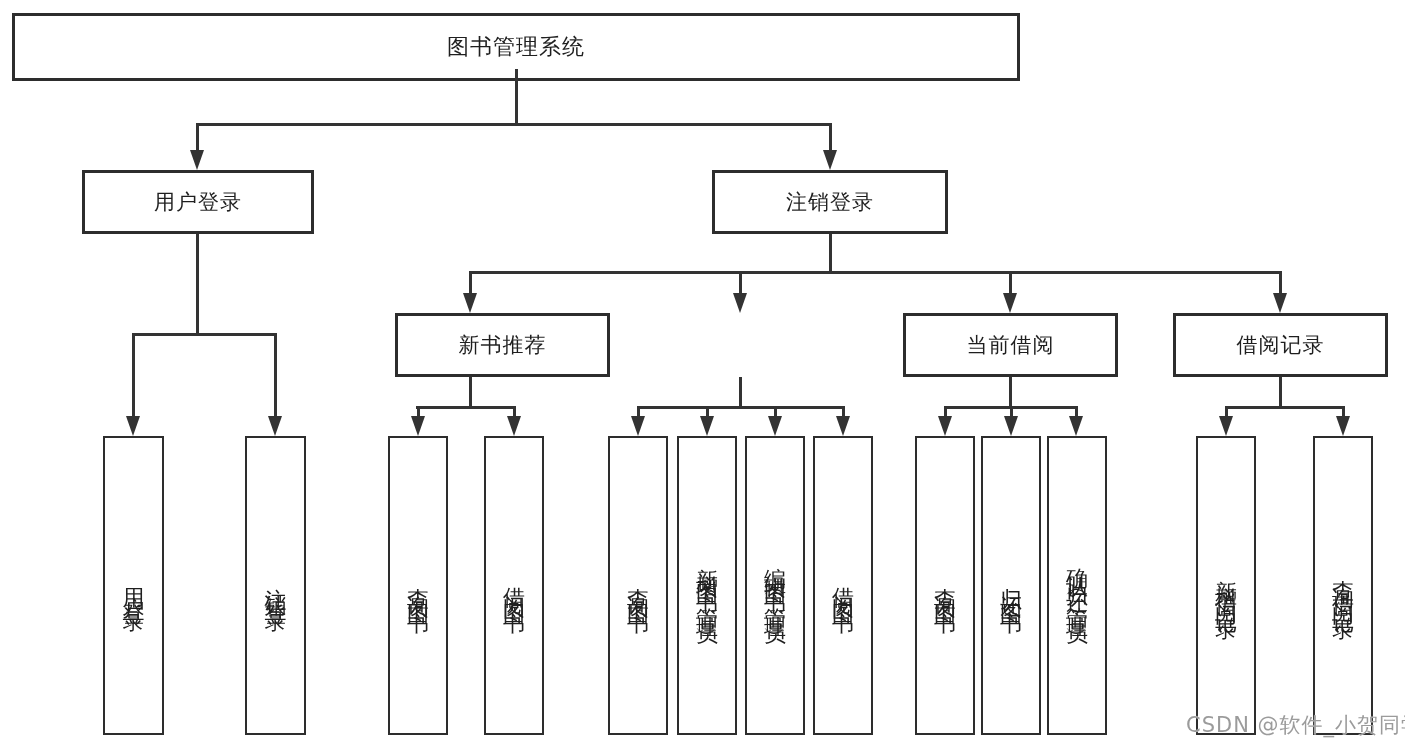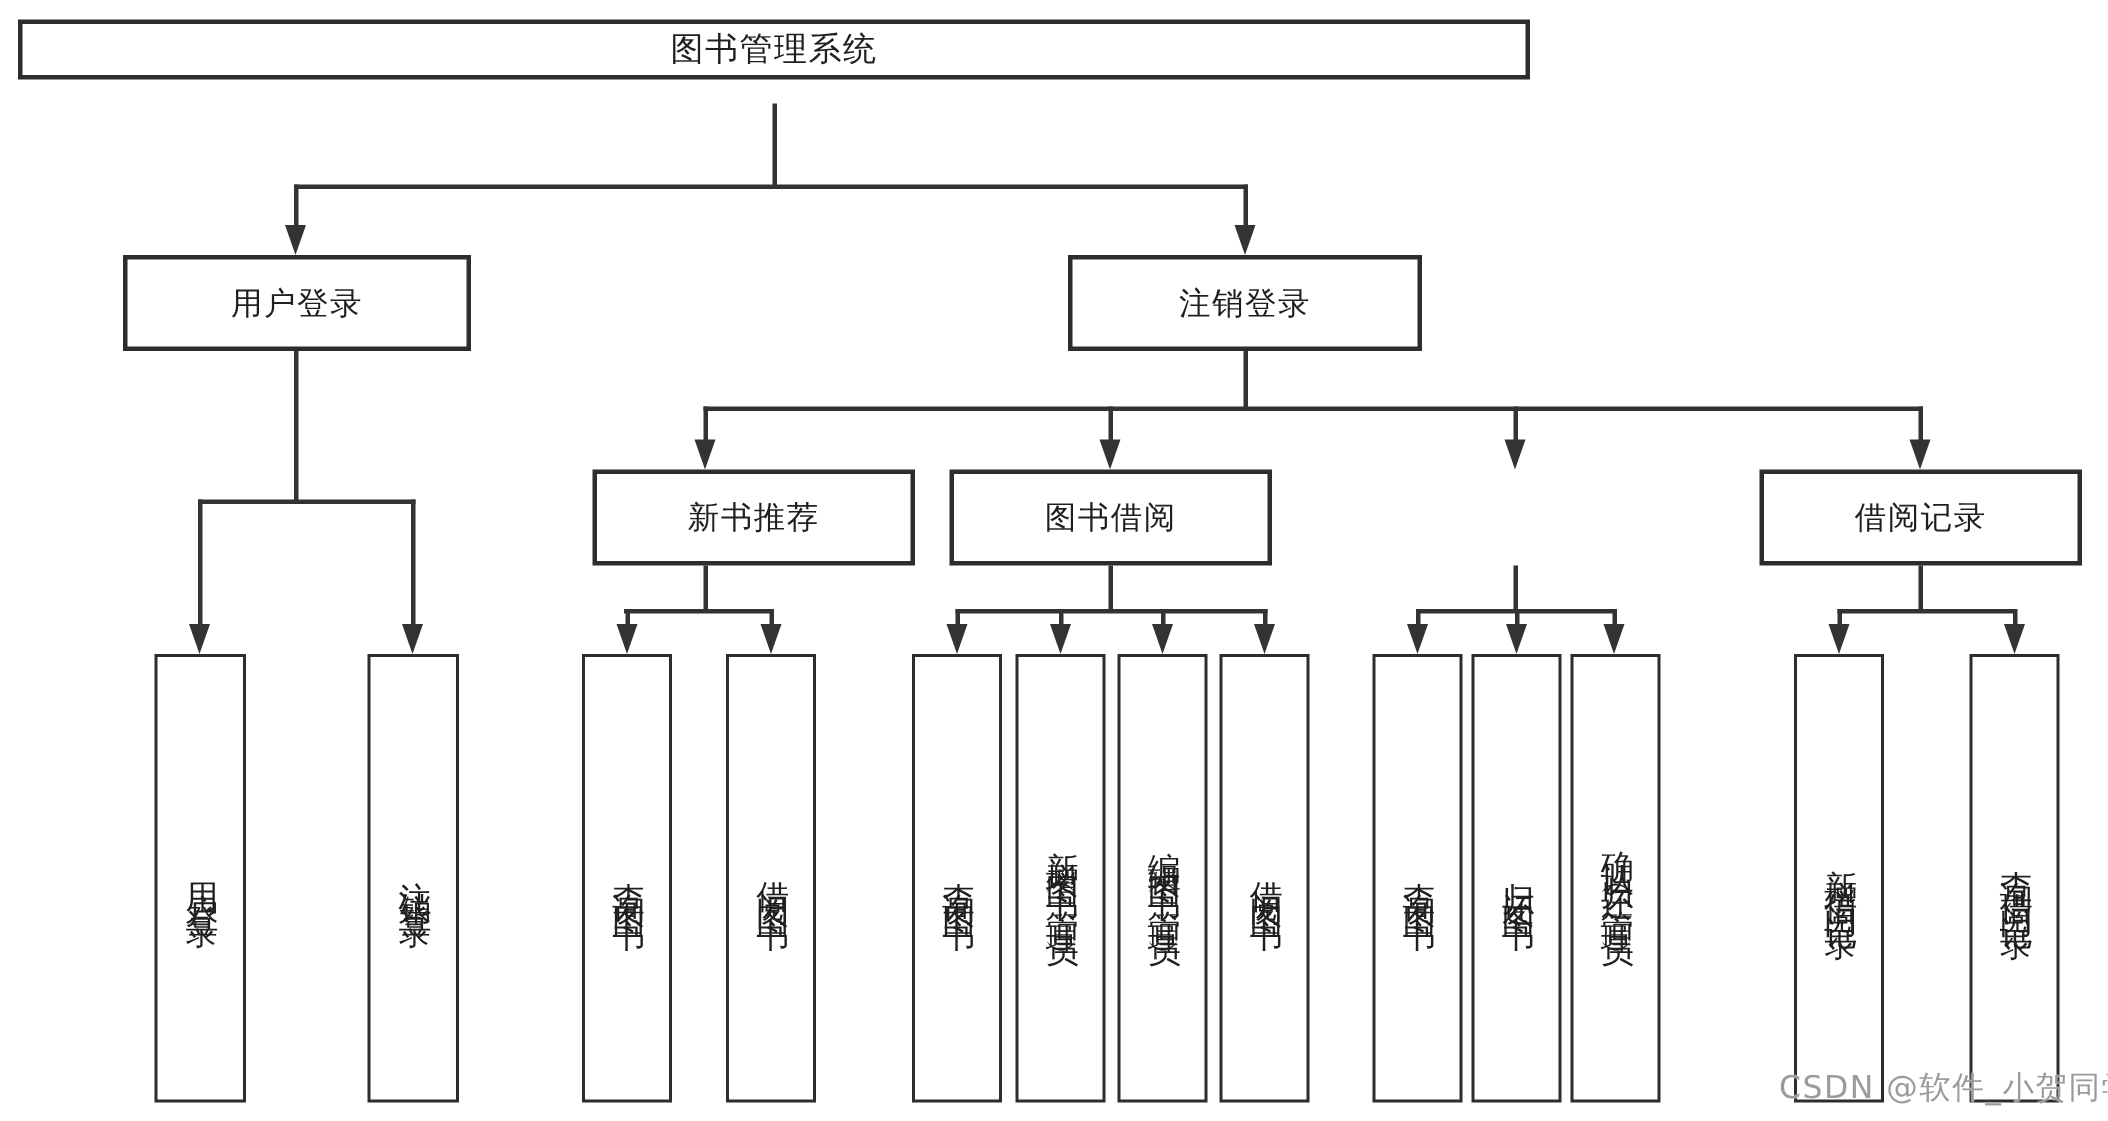--- a/index.html
+++ b/index.html
@@ -51,36 +51,36 @@
     white-space: nowrap;
     z-index: 5;
     text-shadow: 0 0 1px #ffffff;
   }
 </style>
 </head>
 <body>
 
 <div class="canvas">
 
-  <div class="box lvl-root" style="left:12px; top:13px; width:1008px; height:40px;">
+  <div class="box lvl-root" style="left:12px; top:13px; width:1008px; height:68px;">
     <span>图书管理系统</span>
   </div>
 
   <div class="box lvl-h" style="left:82px; top:170px; width:232px; height:64px;">
     <span>用户登录</span>
   </div>
   <div class="box lvl-h" style="left:712px; top:170px; width:236px; height:64px;">
     <span>注销登录</span>
   </div>
 
   <div class="box lvl-h" style="left:363px; top:313px; width:215px; height:64px;margin-left:32px;">
     <span>新书推荐</span>
   </div>
-  <div class="box lvl-h" style="left:633px; top:313px; width:215px; height:64px;">
-    <span>图书借阅</span>
+  <div class="box lvl-h" style="left:903px; top:313px; width:215px; height:64px;">
+    <span>当前借阅</span>
   </div>
   <div class="box lvl-h" style="left:1173px; top:313px; width:215px; height:64px;">
     <span>借阅记录</span>
   </div>
 
   <div class="box lvl-v" style="left:103px; top:436px; width:61px; height:299px;">
     <span class="vtext">用户登录</span>
   </div>
   <div class="box lvl-v" style="left:245px; top:436px; width:61px; height:299px;">
     <span class="vtext">注销登录</span>

